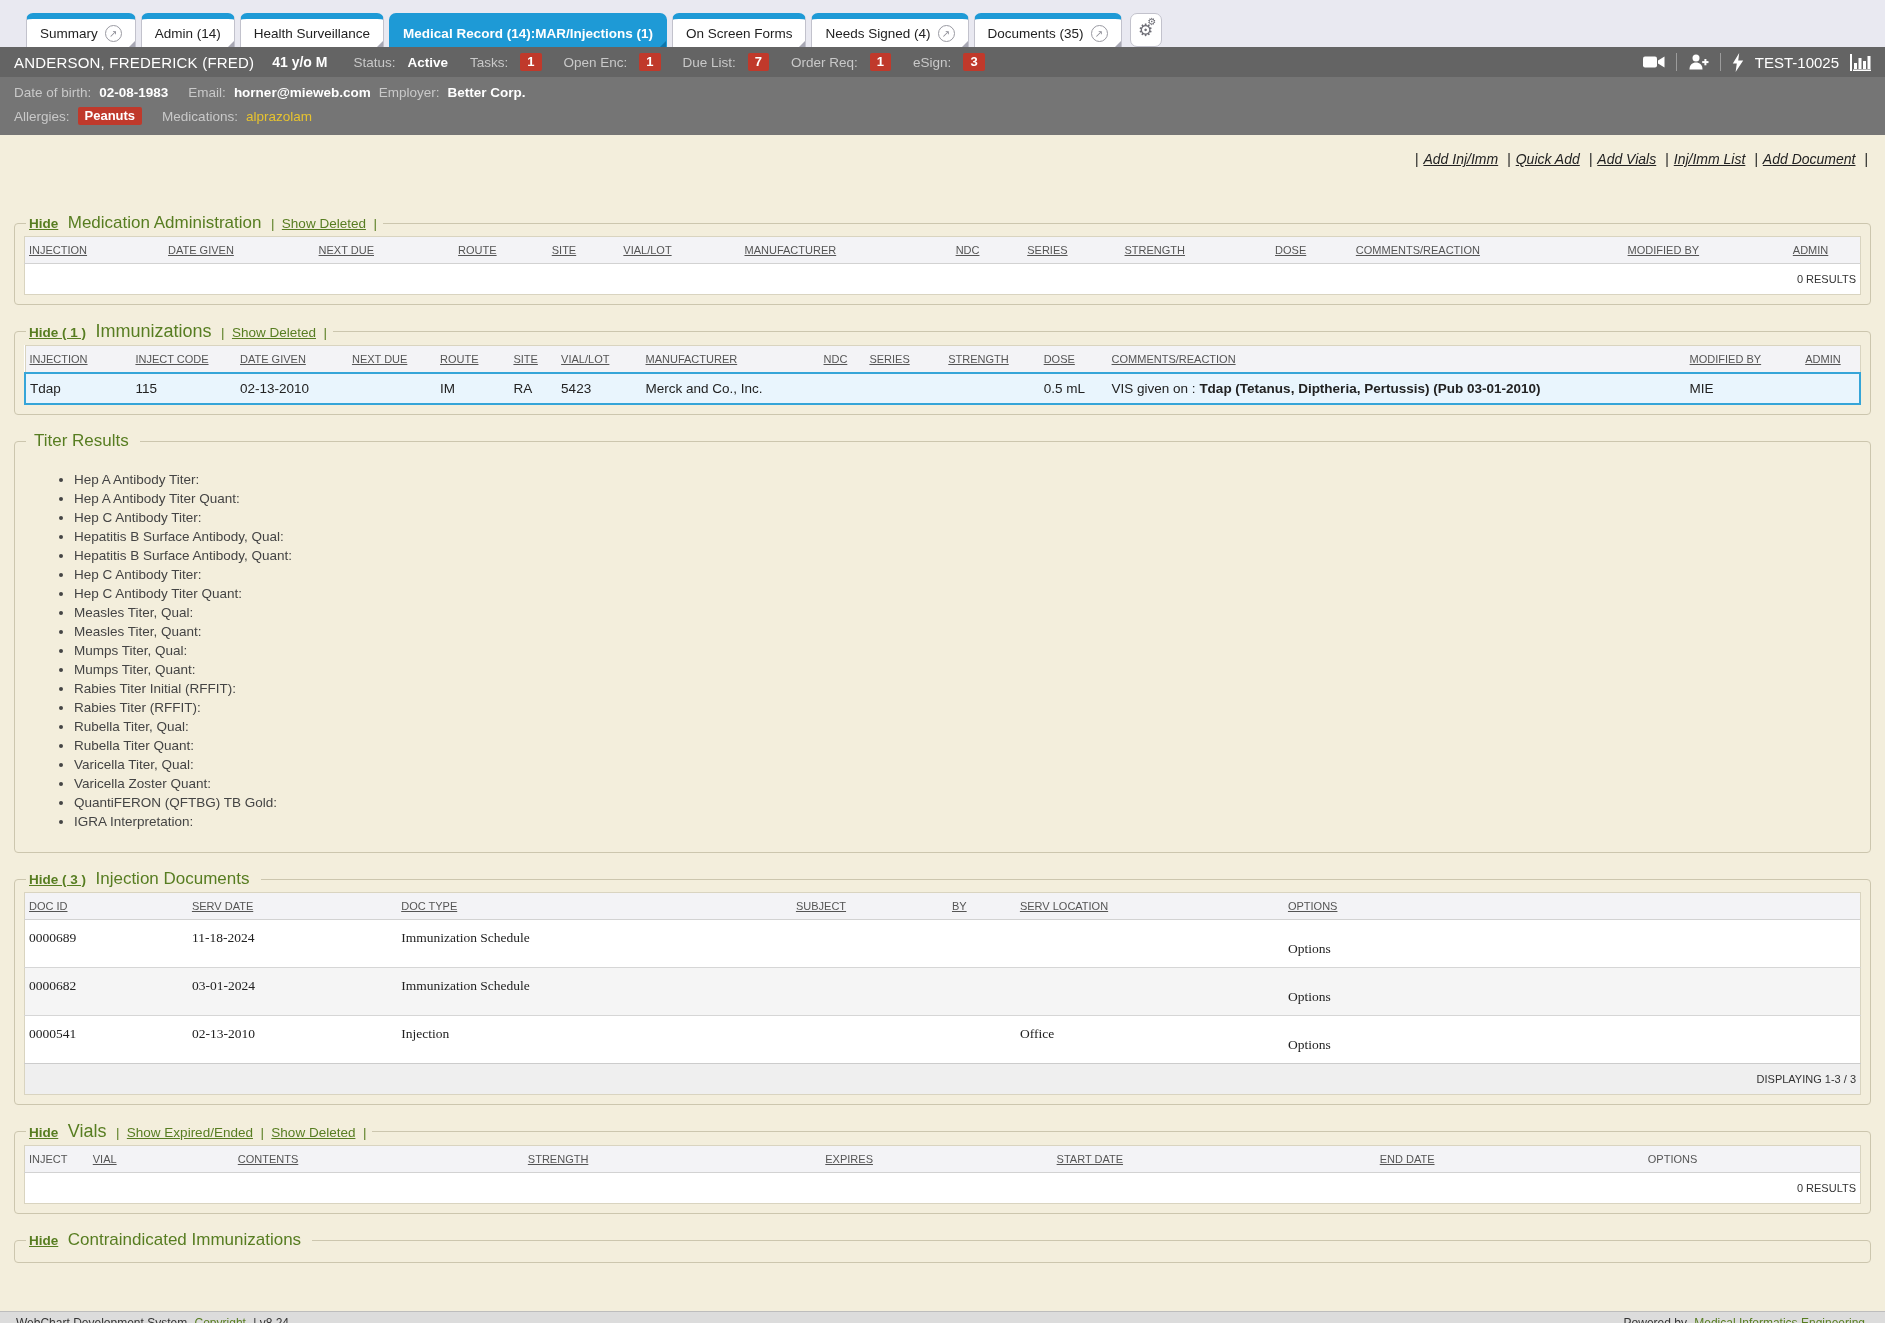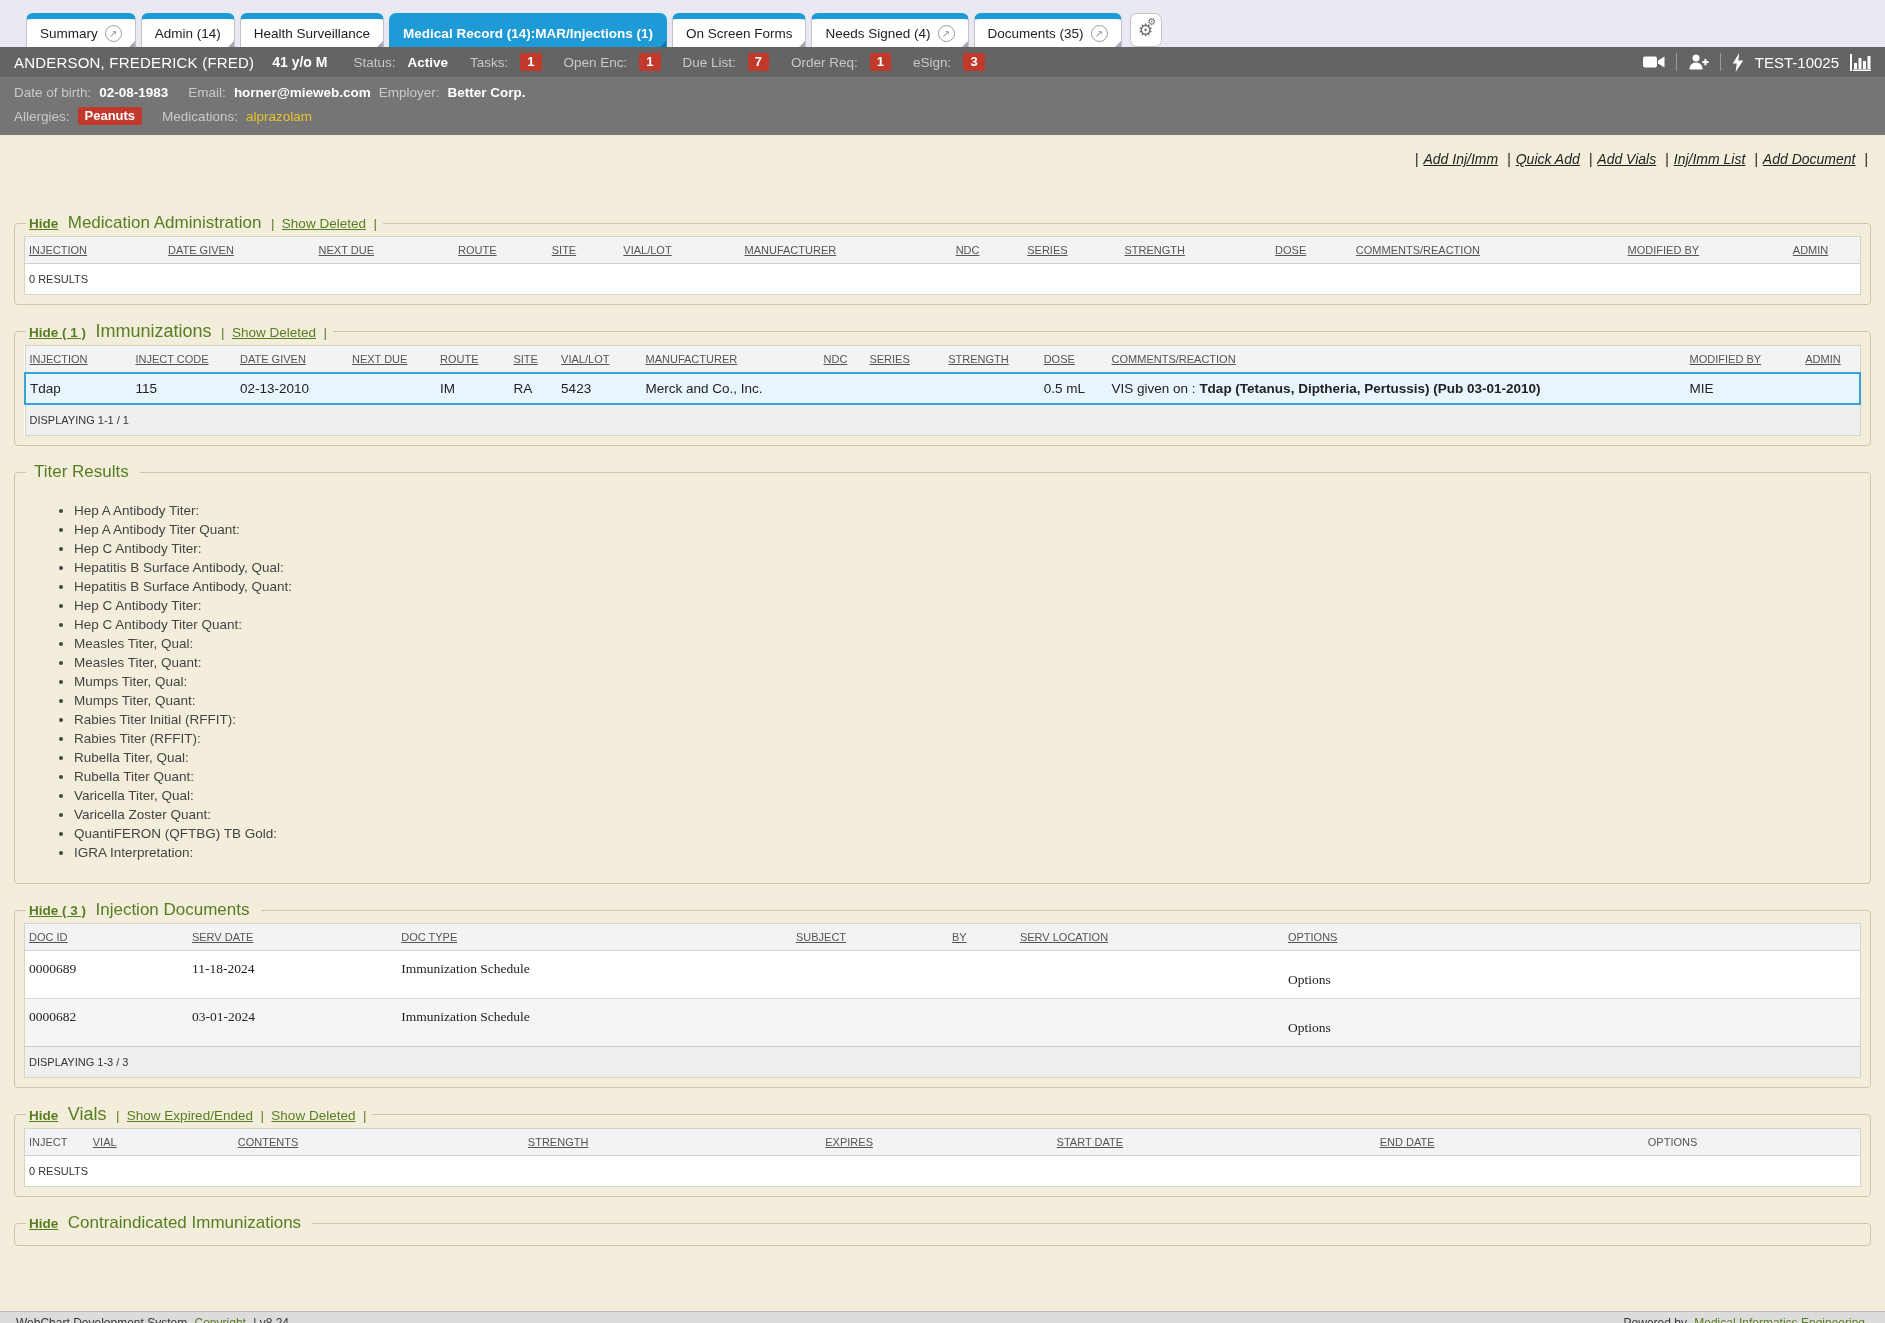--- a/index.html
+++ b/index.html
@@ -91,21 +91,21 @@
   }
   table.grid th {
     background: #f3f3f6; font-size: 11px; font-weight: normal; color: #555;
     text-align: left; padding: 7px 4px; border-bottom: 1px solid #d2d2d2;
     white-space: nowrap; overflow: hidden;
   }
   table.grid th .hdr { text-decoration: underline; cursor: pointer; }
   table.grid th .hdr.plain { text-decoration: none; cursor: default; }
   table.grid td { padding: 7px 4px; white-space: nowrap; overflow: hidden; }
   tr.empty-row td, tr.displaying-row td {
-    text-align: left; font-size: 11px; color: #333; padding: 9px 4px;
+    text-align: right; font-size: 11px; color: #333; padding: 9px 4px;
   }
   tr.displaying-row td { background: #efefef; border-top: 1px solid #ccc; }
   tr.hl td {
     background: #e9f5fd; border-top: 2px solid #35a5d8; border-bottom: 2px solid #35a5d8;
   }
   tr.hl td:first-child { border-left: 2px solid #35a5d8; }
   tr.hl td:last-child { border-right: 2px solid #35a5d8; }
 
   
   .titer-list { margin: 16px 0 12px 30px; padding-left: 20px; }
@@ -352,23 +352,20 @@
         <td></td>
         <td></td>
         <td></td>
         <td>0.5 mL</td>
         <td>
           <span>VIS given on : </span><b>Tdap (Tetanus, Diptheria, Pertussis) (Pub 03-01-2010)</b>
         </td>
         <td>MIE</td>
         <td></td>
       </tr>
-      <tr class="displaying-row">
-        <td colspan="15">DISPLAYING 1-1 / 1</td>
-      </tr>
     </tbody>
       </table>
   </fieldset>
 
   <fieldset class="section">
     <legend>
       <span class="sec-title smaller">Titer Results</span>
     </legend>
     <ul class="titer-list">
       <li>Hep A Antibody Titer:</li>
@@ -429,20 +426,29 @@
       </tr>
       <tr class="doc-row alt">
         <td>0000682</td>
         <td>03-01-2024</td>
         <td>Immunization Schedule</td>
         <td></td>
         <td></td>
         <td></td>
         <td class="opt-cell">Options</td>
       </tr>
+      <tr class="doc-row">
+        <td>0000541</td>
+        <td>02-13-2010</td>
+        <td>Injection</td>
+        <td></td>
+        <td></td>
+        <td>Office</td>
+        <td class="opt-cell">Options</td>
+      </tr>
       <tr class="displaying-row">
         <td colspan="7">DISPLAYING 1-3 / 3</td>
       </tr>
     </tbody>
       </table>
   </fieldset>
 
   <fieldset class="section">
     <legend>
       <span class="hide-link">Hide</span>

